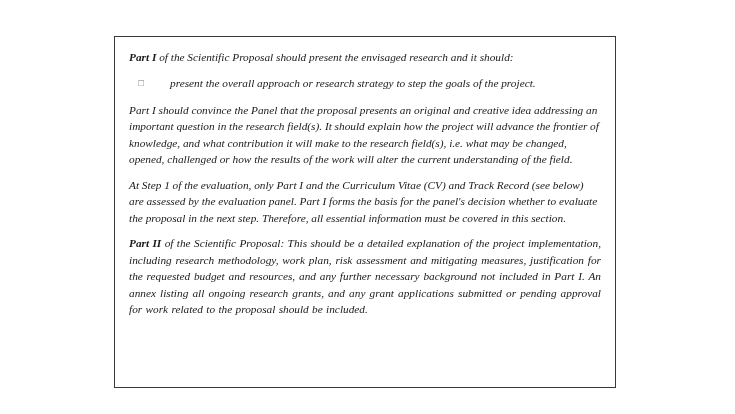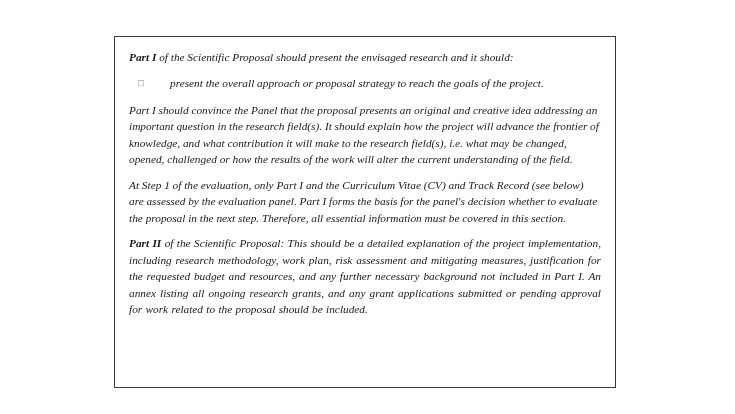--- a/index.html
+++ b/index.html
@@ -87,21 +87,21 @@
 <body>
 
 <div class="page">
   <div class="doc-box">
 
     <p class="para lead"><span class="bold">Part I</span><span> of the Scientific Proposal should present the envisaged research and it should:</span></p>
 
     <ul class="bullet-list">
       <li class="bullet-item">
         <span class="bullet-marker"></span>
-        <span class="bullet-text">present the overall approach or proposal strategy to reach the goals of the project.</span>
+        <span class="bullet-text">present the overall approach or research strategy to step the goals of the project.</span>
       </li>
     </ul>
 
     <p class="para">Part I should convince the Panel that the proposal presents an original and creative idea addressing an important question in the research field(s). It should explain how the project will advance the frontier of knowledge, and what contribution it will make to the research field(s), i.e. what may be changed, opened, challenged or how the results of the work will alter the current understanding of the field.</p>
 
     <p class="para">At Step 1 of the evaluation, only Part I and the Curriculum Vitae (CV) and Track Record (see below) are assessed by the evaluation panel. Part I forms the basis for the panel's decision whether to evaluate the proposal in the next step. Therefore, all essential information must be covered in this section.</p>
 
     <p class="para spaced-para"><span class="bold">Part II</span><span> of the Scientific Proposal: This should be a detailed explanation of the project implementation, including research methodology, work plan, risk assessment and mitigating measures, justification for the requested budget and resources, and any further necessary background not included in Part I.  An annex listing all ongoing research grants, and any grant applications submitted or pending approval for work related to the proposal should be included.</span></p>
 
   </div>

